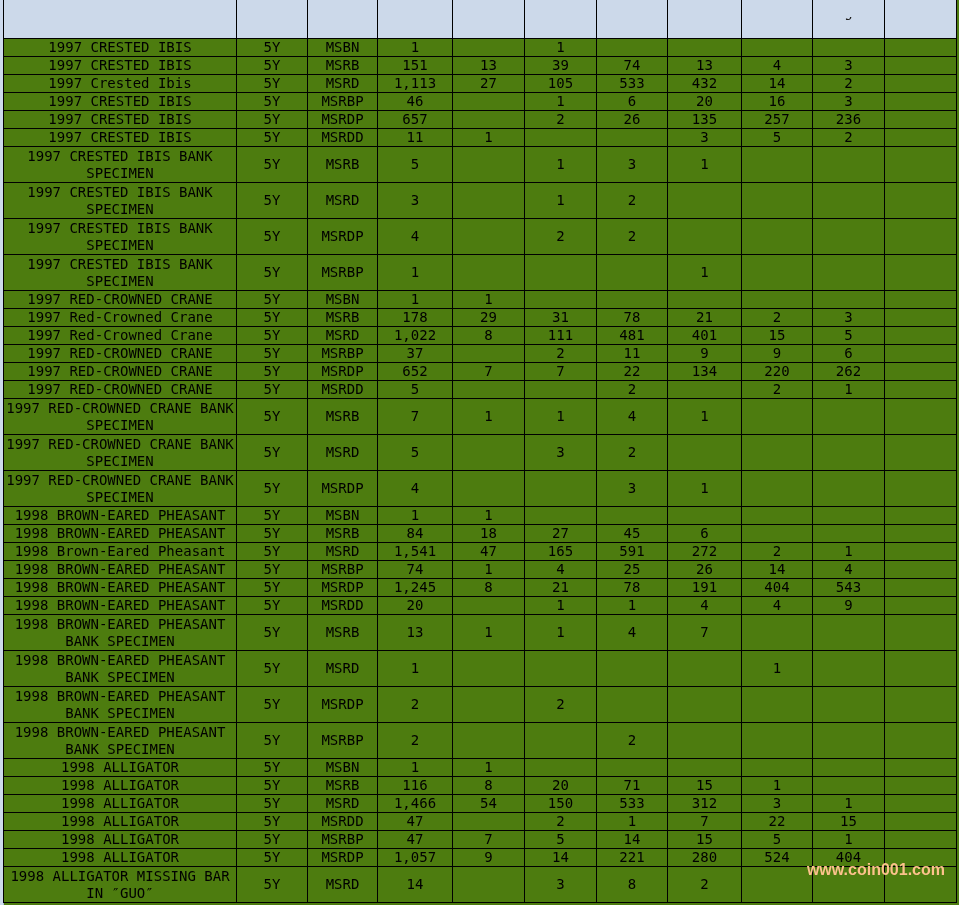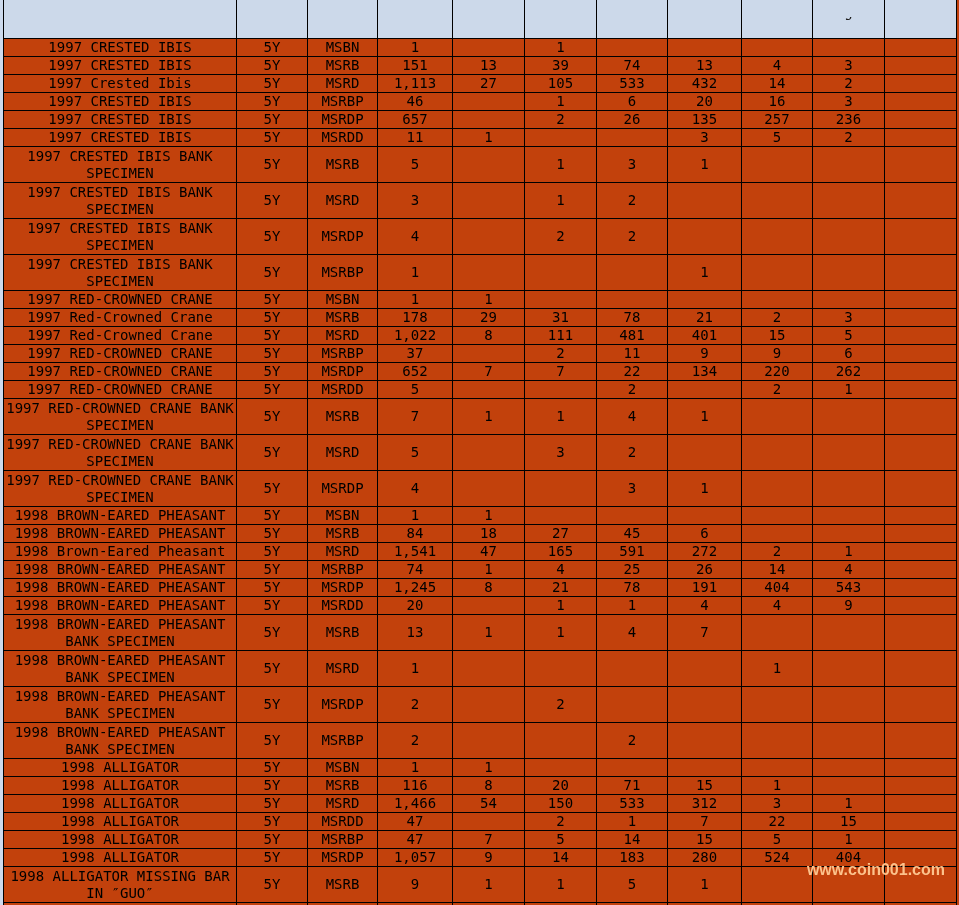--- a/index.html
+++ b/index.html
@@ -1,17 +1,17 @@
 <!DOCTYPE html>
 <html><head>
 <meta charset="utf-8">
 <style>
   html,body{margin:0;padding:0;background:#fff;}
   #screen{
-    position:relative;width:959px;height:905px;overflow:hidden;background:#c2410c;
+    position:relative;width:959px;height:905px;overflow:hidden;background:#4d7c0f;
     font-family:"DejaVu Sans Mono",monospace;color:#000;
   }
   
   #left-strip{
     position:absolute;left:0;top:0;width:4px;height:905px;
     background:#cddaec;border-right:1px solid #a8bcd4;box-sizing:border-box;
   }
   table.grid{
     position:absolute;left:3px;top:0;
     border-collapse:collapse;table-layout:fixed;width:954px;
@@ -531,38 +531,24 @@
           <td>1</td>
           <td></td>
         </tr>
         <tr class="single">
           <td>1998 ALLIGATOR</td>
           <td>5Y</td>
           <td>MSRDP</td>
           <td>1,057</td>
           <td>9</td>
           <td>14</td>
-          <td>183</td>
+          <td>221</td>
           <td>280</td>
           <td>524</td>
           <td>404</td>
-          <td></td>
-        </tr>
-        <tr class="double">
-          <td>1998 ALLIGATOR MISSING BAR
-IN ″GUO″</td>
-          <td>5Y</td>
-          <td>MSRB</td>
-          <td>9</td>
-          <td>1</td>
-          <td>1</td>
-          <td>5</td>
-          <td>1</td>
-          <td></td>
-          <td></td>
           <td></td>
         </tr>
         <tr class="double">
           <td>1998 ALLIGATOR MISSING BAR
 IN ″GUO″</td>
           <td>5Y</td>
           <td>MSRD</td>
           <td>14</td>
           <td></td>
           <td>3</td>

